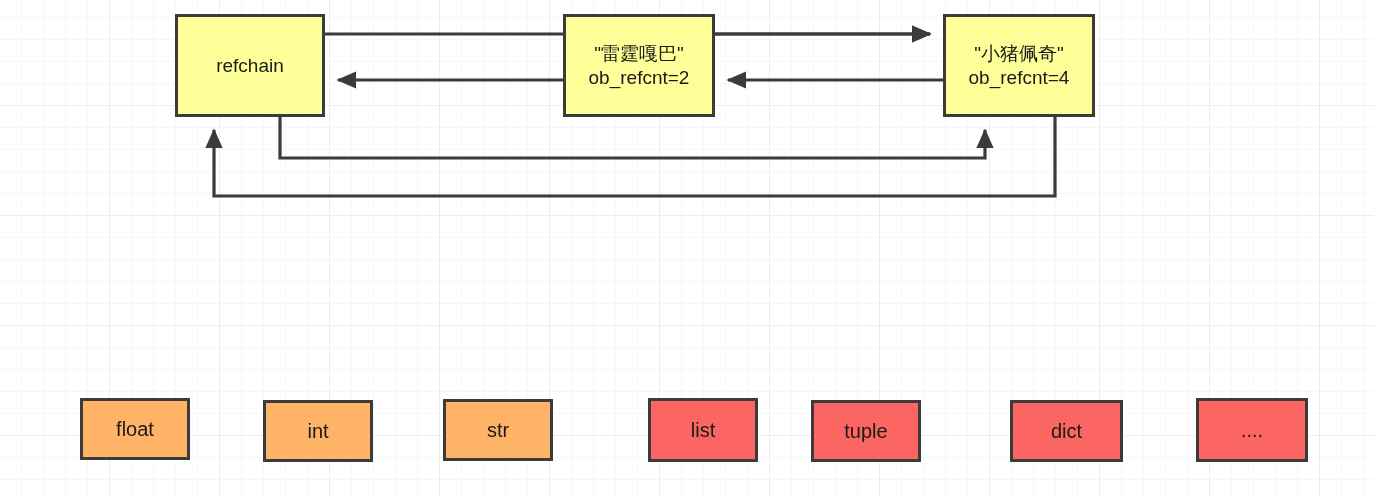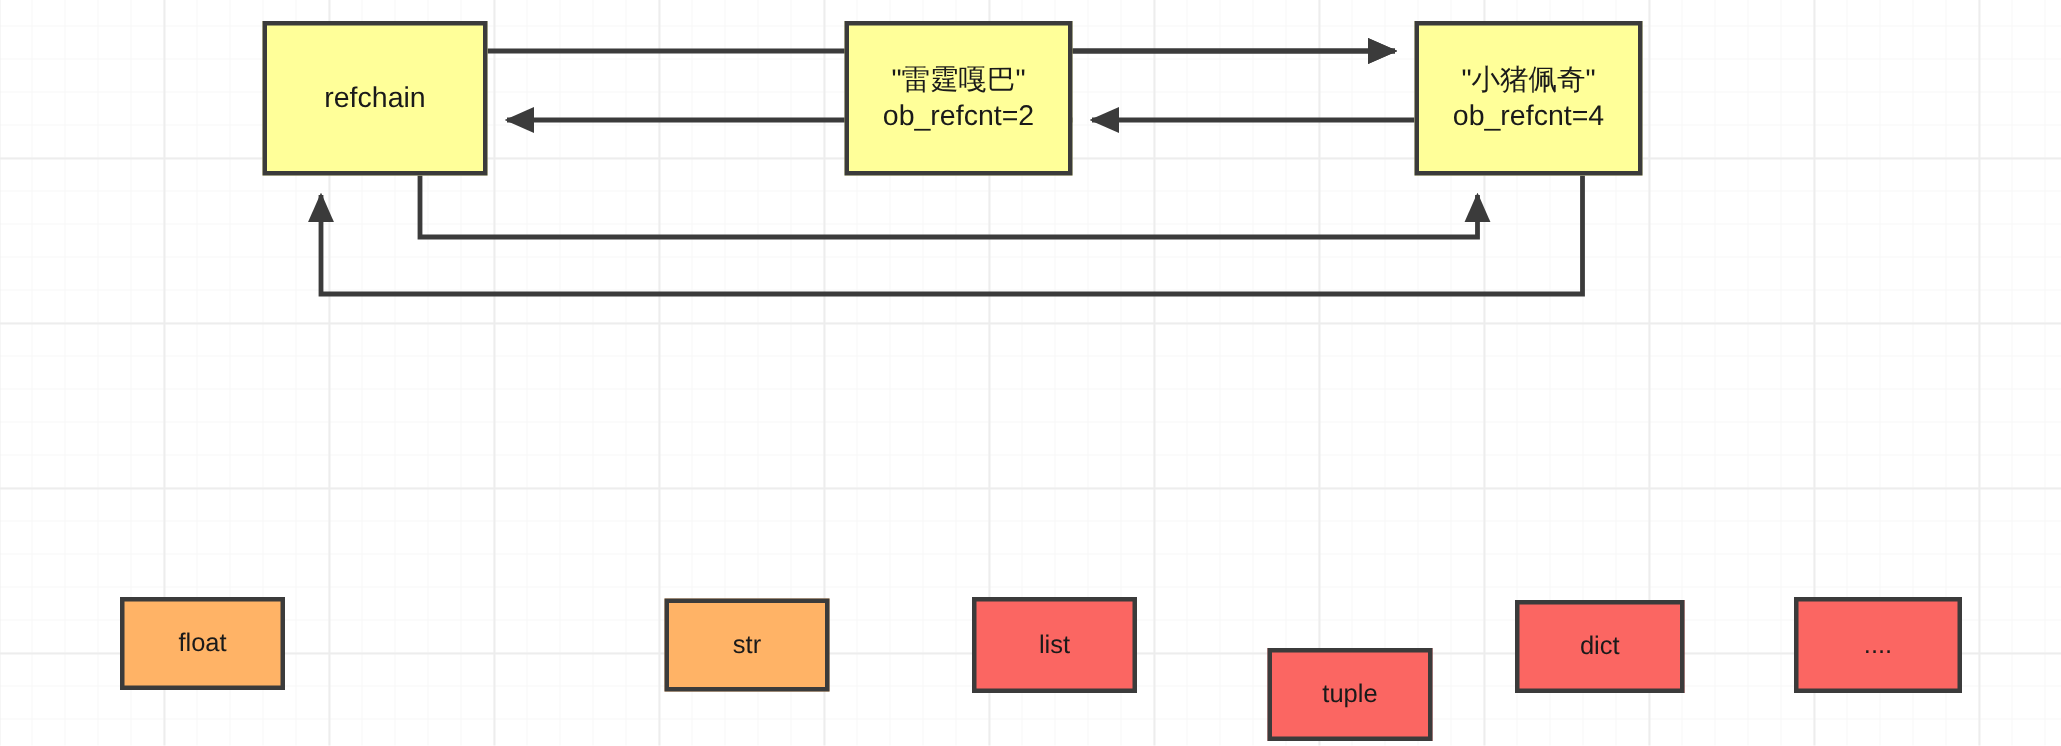--- a/index.html
+++ b/index.html
@@ -51,21 +51,21 @@
     text-align: center;
     white-space: nowrap;
   }
   .node-line {
     display: block;
   }
   .node-yellow {
     font-size: 19px;
   }
   .node-small {
-    font-size: 17px;
+    font-size: 20px;
   }
 </style>
 </head>
 <body>
 
 <div id="canvas">
 
   <svg id="edge-layer" width="1374" height="497" viewBox="0 0 1374 497" xmlns="http://www.w3.org/2000/svg">
     <defs>
       <marker id="arrowhead" viewBox="0 0 10 10" refX="9.2" refY="5" markerWidth="6.2" markerHeight="6.2" orient="auto-start-reverse" markerUnits="strokeWidth">
@@ -100,30 +100,33 @@
 
   <div class="node node-yellow" style="left:943px; top:14px; width:152px; height:103px; background-color:#ffff99;">
     <span class="node-line">"小猪佩奇"</span>
     <span class="node-line">ob_refcnt=4</span>
   </div>
 
   <div class="node node-small" style="left:80px; top:398px; width:110px; height:62px; background-color:#ffb366;">
     <span class="node-line">float</span>
   </div>
 
+  <div class="node node-small" style="left:263px; top:400px; width:110px; height:62px; background-color:#ffb366;">
+    <span class="node-line">int</span>
+  </div>
 
   <div class="node node-small" style="left:443px; top:399px; width:110px; height:62px; background-color:#ffb366;align-items:center;">
     <span class="node-line">str</span>
   </div>
 
   <div class="node node-small" style="left:648px; top:398px; width:110px; height:64px; background-color:#fb6662;">
     <span class="node-line">list</span>
   </div>
 
-  <div class="node node-small" style="left:845px; top:400px; width:110px; height:62px; background-color:#fb6662;margin-top:32px;">
+  <div class="node node-small" style="left:811px; top:400px; width:110px; height:62px; background-color:#fb6662;">
     <span class="node-line">tuple</span>
   </div>
 
   <div class="node node-small" style="left:1010px; top:400px; width:113px; height:62px; background-color:#fb6662;text-align:right;">
     <span class="node-line">dict</span>
   </div>
 
   <div class="node node-small" style="left:1196px; top:398px; width:112px; height:64px; background-color:#fb6662;">
     <span class="node-line">....</span>
   </div>

